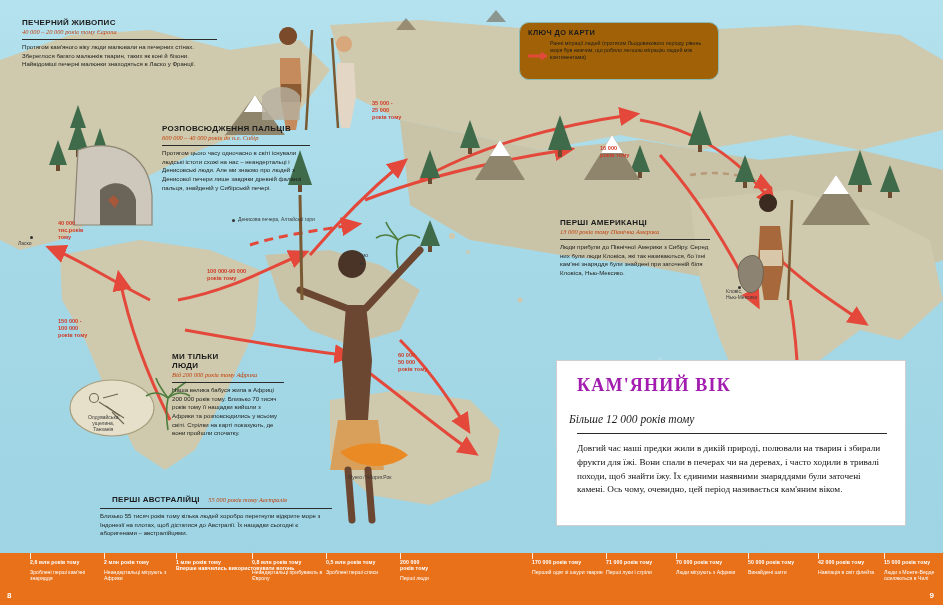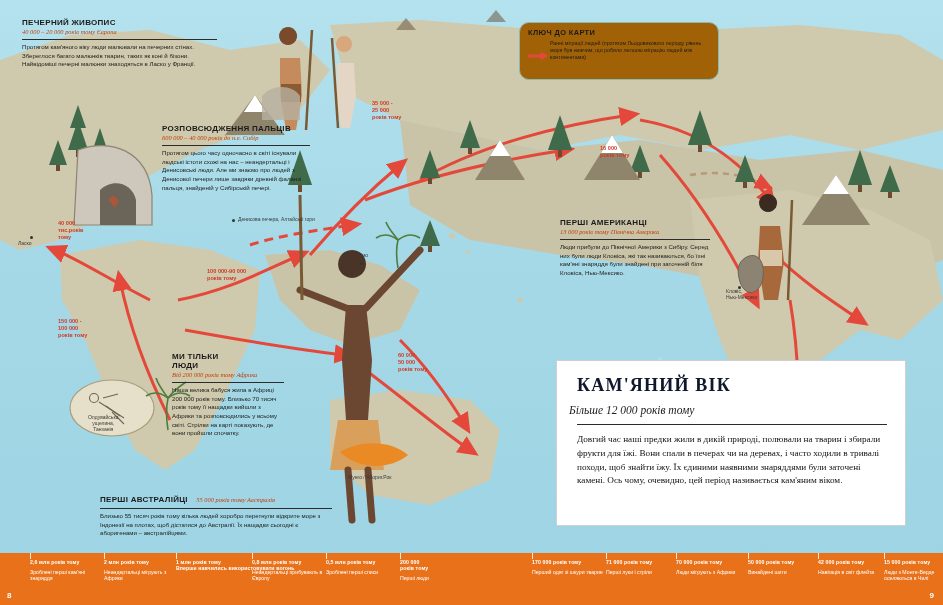--- a/index.html
+++ b/index.html
@@ -75,21 +75,21 @@
   .keybox p { margin:0 8px 0 30px; font-size:5.3px; line-height:1.35; color:#1d1d1b; }
   .key-arrow { position:absolute; left:8px; top:28px; width:20px; height:10px; }
 
   
   .stonepanel {
     position:absolute; left:556px; top:360px; width:350px; height:166px;
     background:#ffffff; border:1px solid #cfcfcf;
   }
   .stonepanel .title {
     font-family:"Liberation Serif", serif; font-weight:bold;
-    font-size:18px; letter-spacing:1.2px; color:#0f172a; margin:14px 0 8px 20px;
+    font-size:18px; letter-spacing:1.2px; color:#a21caf; margin:14px 0 17px 20px;
   }
   .stonepanel .subtitle {
     font-family:"Liberation Serif", serif; font-style:italic;
     font-size:11.5px; color:#222; margin:3px 0 0 12px;
   }
   .stonepanel .hr { width:310px; height:1px; background:#2b2b2b; margin:8px 0 8px 20px; }
   .stonepanel p {
     font-family:"Liberation Serif", serif;
     font-size:9.2px; line-height:1.5; color:#111; margin:0 20px 0 20px;
   }
@@ -306,21 +306,21 @@
   </div>
 
   <div class="blk" style="left:172px; top:352px; width:112px;">
     <h3 style="width:70px;">МИ ТІЛЬКИ ЛЮДИ</h3>
     <p class="sub">Від 200 000 років тому Африка</p>
     <div class="divider"></div>
     <p class="body">Наша велика бабуся жила в Африці 200 000 років тому. Близько 70 тисяч років тому її нащадки вийшли з Африки та розповсюдились у всьому світі. Стрілки на карті показують, де вони пройшли спочатку.</p>
   </div>
 
   <div class="blk" style="left:100px; top:488px; width:300px;">
-    <h3 style="display:inline;">ПЕРШІ АВСТРАЛІЙЦІ</h3>
+    <h3 style="display:inline;margin-left:12px;">ПЕРШІ АВСТРАЛІЙЦІ</h3>
     <span class="sub" style="display:inline; margin-left:4px;">55 000 років тому Австралія</span>
     <div class="divider" style="width:232px;"></div>
     <p class="body" style="width:232px;">Близько 55 тисяч років тому кілька людей хоробро перетнули відкрите море з Індонезії на плотах, щоб дістатися до Австралії. Їх нащадки сьогодні є аборигенами – австралійцями.</p>
   </div>
 
   <div class="yeartag" style="left:372px; top:100px; white-space:pre;">35 000 -
 25 000
 років тому</div>
   <div class="yeartag" style="left:600px; top:145px; white-space:pre;">16 000
 років тому</div>

